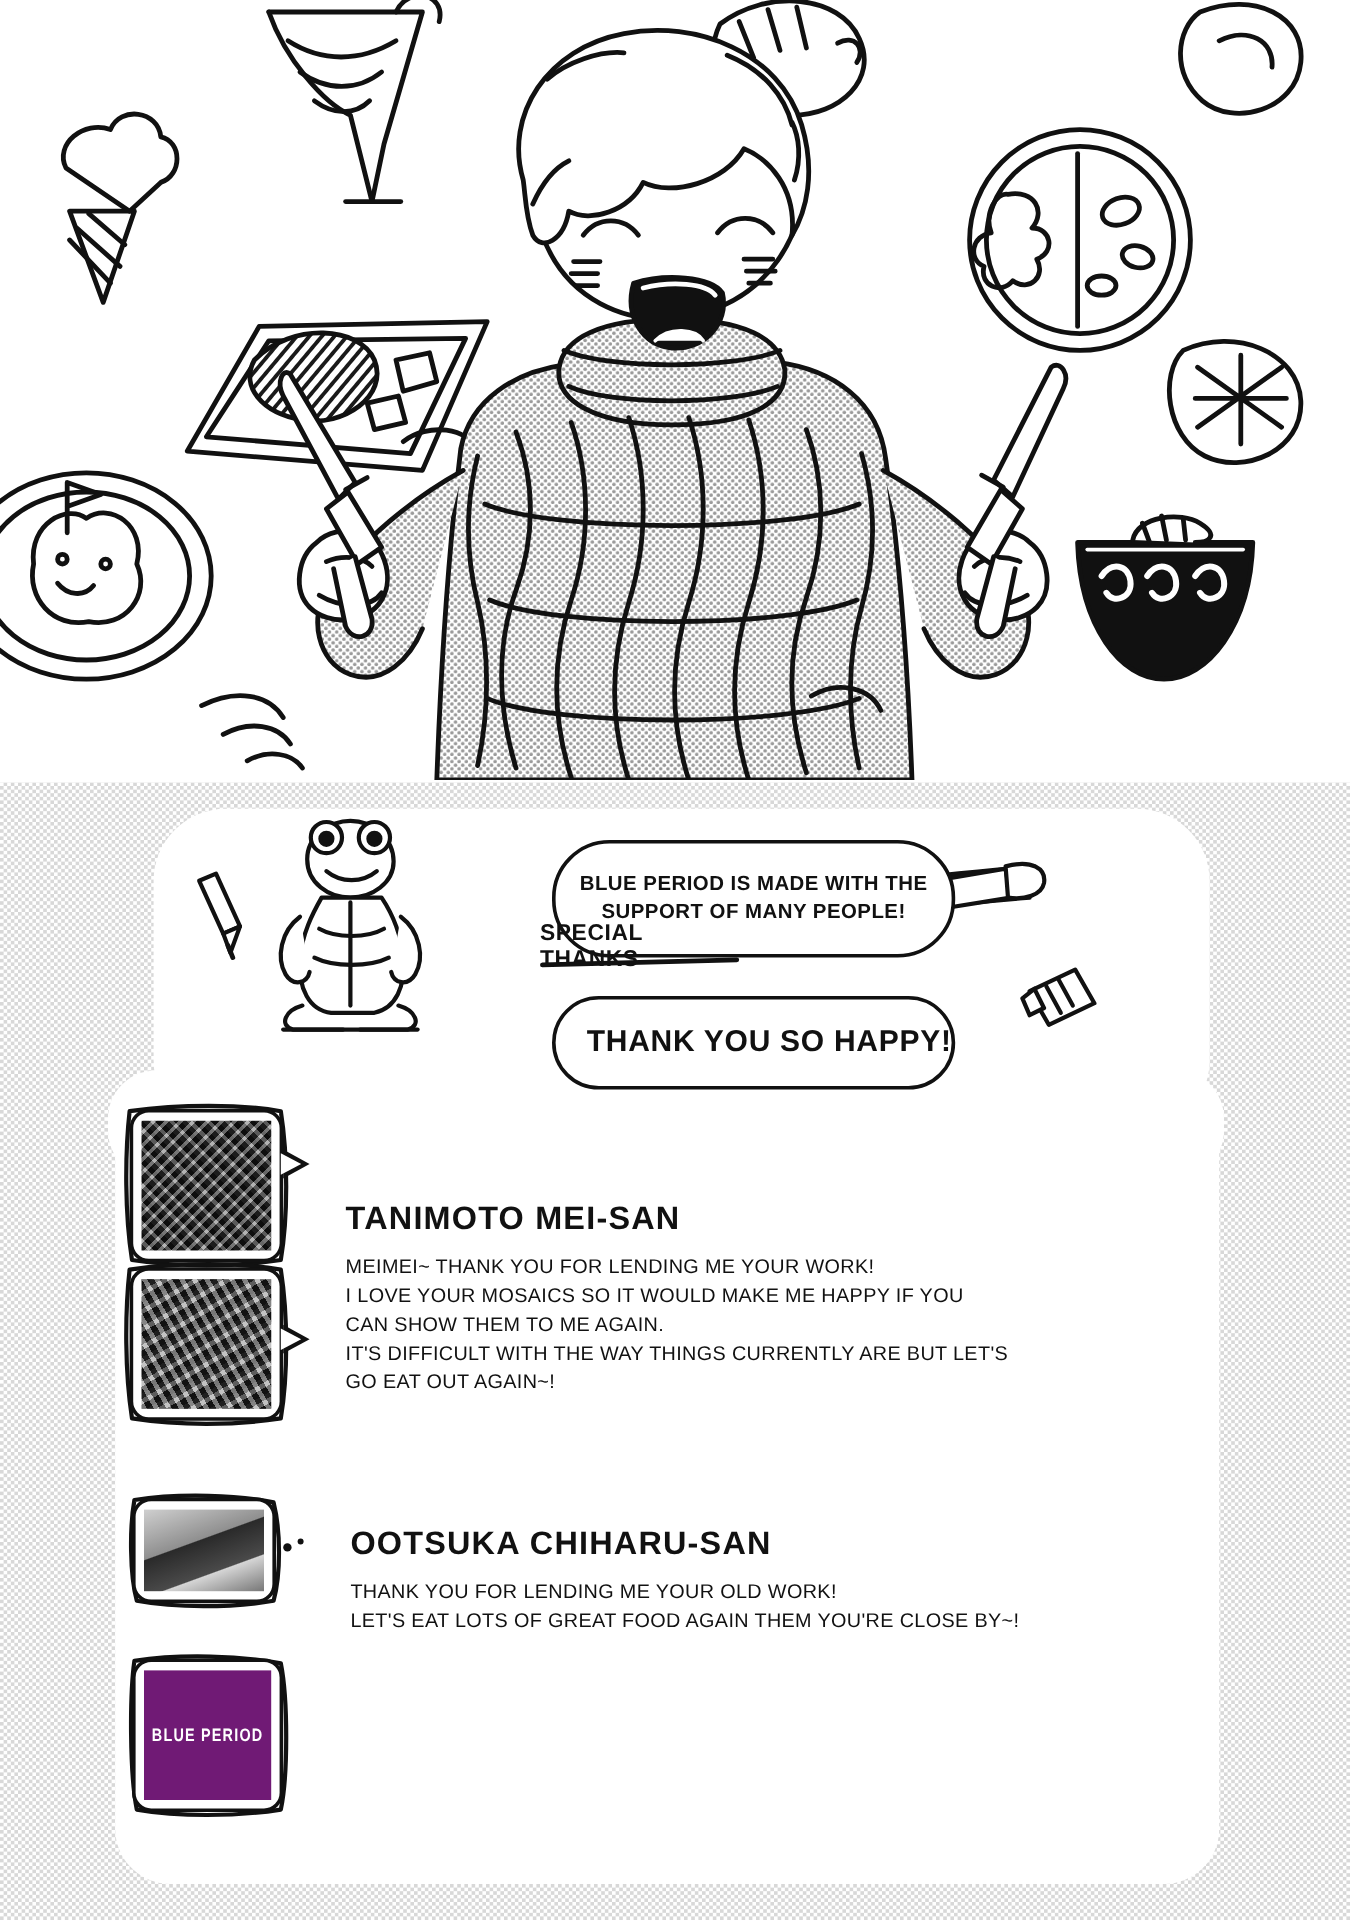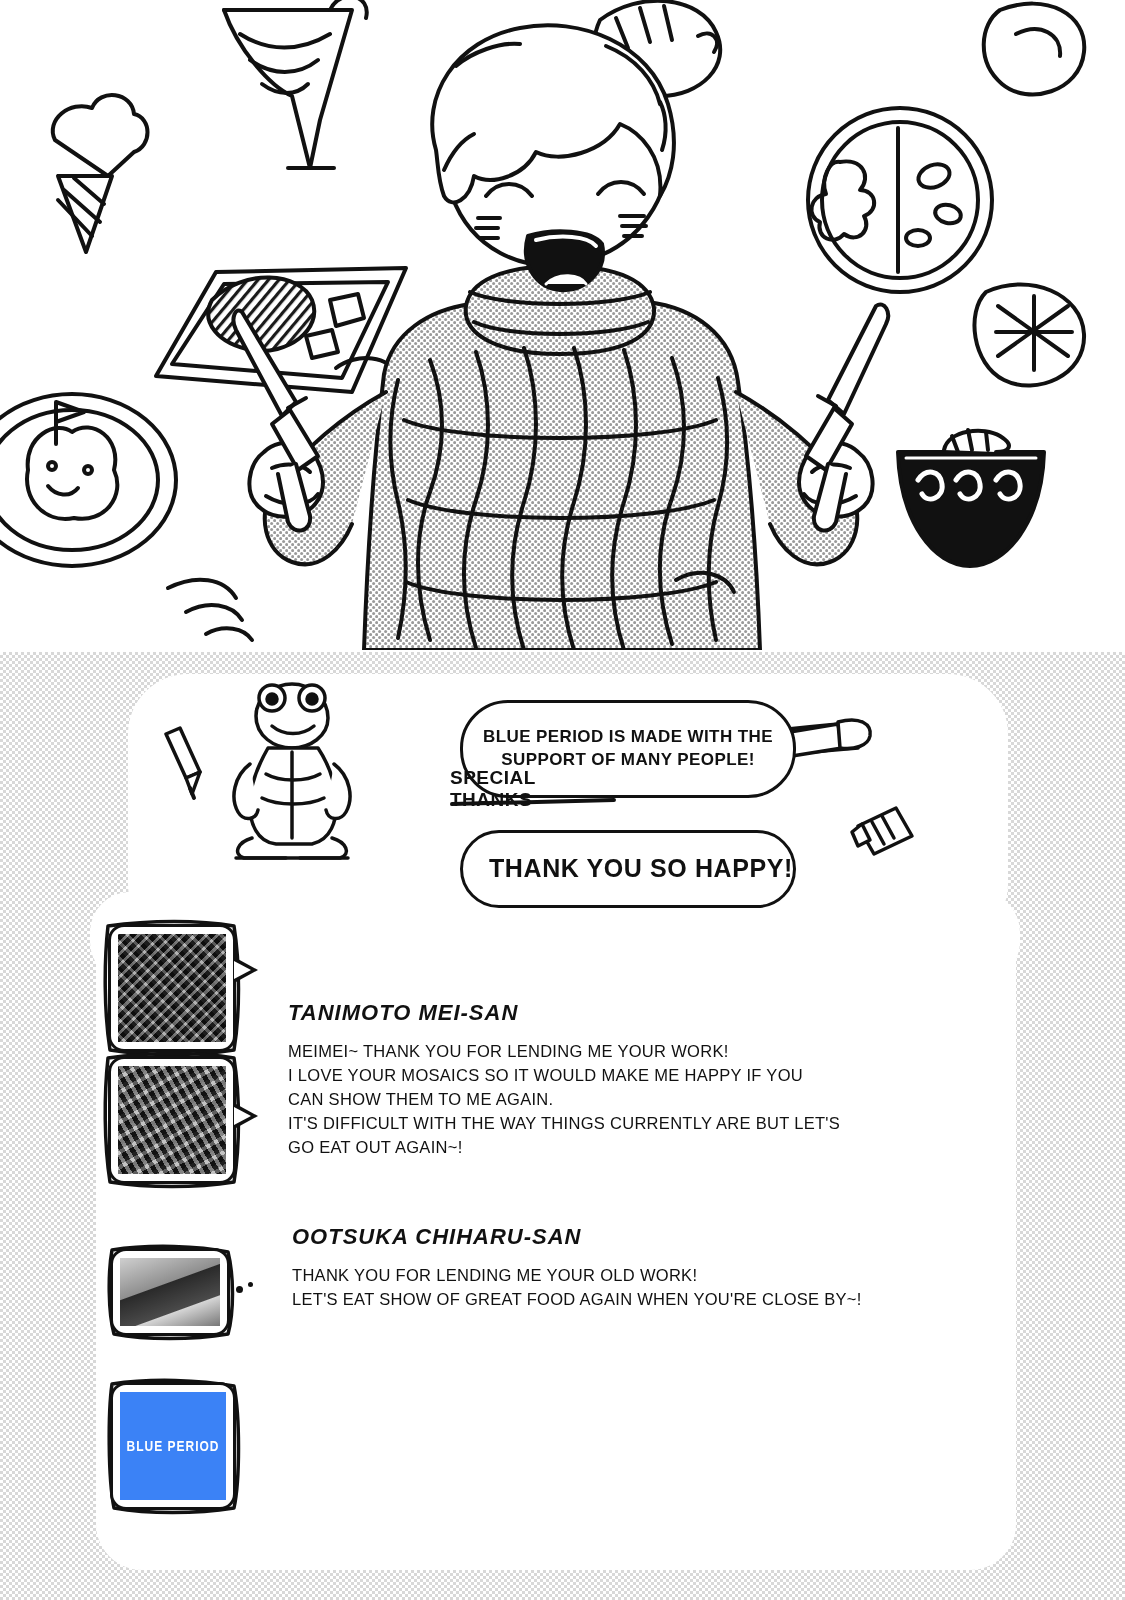--- a/index.html
+++ b/index.html
@@ -37,25 +37,25 @@
   #bubble-2 span{font-size:25px;font-weight:700;letter-spacing:.6px;}
 
   #special-thanks{position:absolute;left:450px;top:122px;width:170px;height:30px;
       font-size:19px;font-weight:700;letter-spacing:.5px;color:#111;
       display:flex;align-items:center;}
   #special-thanks .st-underline{position:absolute;left:0;top:26px;width:166px;height:4px;
       background:#111;border-radius:3px;transform:rotate(-1.5deg);}
 
   
   .entry{position:absolute;}
-  .entry .name{font-size:22px;font-weight:700;letter-spacing:1px;margin:0 0 14px 0;font-style:italic;}
+  .entry .name{font-size:27px;font-weight:700;letter-spacing:1px;margin:0 0 14px 0;}
   .entry .body{font-size:16.5px;line-height:1.45;letter-spacing:.3px;white-space:pre-line;margin-top:12px;}
 
   #entry-1{left:288px;top:348px;width:640px;}
-  #entry-2{left:292px;top:572px;width:640px;}
+  #entry-2{left:292px;top:619px;width:640px;}
   #entry-3{left:288px;top:738px;width:640px;}
 
   
   .thumb{position:absolute;border:3px solid #111;border-radius:16px;background:#fff;
          box-sizing:border-box;padding:7px;}
   .thumb .inner{width:100%;height:100%;box-sizing:border-box;}
 
   #thumb-1{left:108px;top:272px;width:128px;height:128px;}
   #thumb-2{left:108px;top:404px;width:128px;height:128px;}
   #thumb-3{left:110px;top:596px;width:120px;height:88px;}
@@ -63,21 +63,21 @@
 
   .tex-mosaic{background:
      repeating-linear-gradient(45deg,#2b2b2b 0 4px,#8a8a8a 4px 7px,#141414 7px 11px),
      repeating-linear-gradient(-45deg,rgba(255,255,255,.35) 0 3px,rgba(0,0,0,.35) 3px 8px);
      background-blend-mode:overlay;}
   .tex-mosaic2{background:
      repeating-linear-gradient(-30deg,#1d1d1d 0 5px,#9b9b9b 5px 9px,#333 9px 13px),
      repeating-linear-gradient(60deg,rgba(255,255,255,.4) 0 4px,rgba(0,0,0,.4) 4px 9px);
      background-blend-mode:overlay;}
   .tex-car{background:linear-gradient(160deg,#cfcfcf 0%,#8f8f8f 40%,#2a2a2a 41%,#4a4a4a 70%,#d5d5d5 71%,#777 100%);}
-  .tex-logo{background:#3b82f6;display:flex;align-items:center;justify-content:center;}
+  .tex-logo{background:#701a75;display:flex;align-items:center;justify-content:center;}
   .tex-logo .lg{color:#fff;font-size:12px;font-weight:700;line-height:1.05;
                 text-align:center;letter-spacing:1px;transform:scaleY(1.25);}
 
   .tail{position:absolute;width:0;height:0;}
   #tail-1{left:236px;top:306px;border-top:12px solid transparent;
           border-bottom:12px solid transparent;border-left:22px solid #111;}
   #tail-1b{left:234px;top:309px;border-top:9px solid transparent;
           border-bottom:9px solid transparent;border-left:17px solid #fff;}
   #tail-2{left:236px;top:452px;border-top:12px solid transparent;
           border-bottom:12px solid transparent;border-left:22px solid #111;}
@@ -331,18 +331,18 @@
     <p class="body">MEIMEI~ THANK YOU FOR LENDING ME YOUR WORK!
 I LOVE YOUR MOSAICS SO IT WOULD MAKE ME HAPPY IF YOU
 CAN SHOW THEM TO ME AGAIN.
 IT'S DIFFICULT WITH THE WAY THINGS CURRENTLY ARE BUT LET'S
 GO EAT OUT AGAIN~!</p>
   </div>
 
   <div class="entry" id="entry-2">
     <p class="name">OOTSUKA CHIHARU-SAN</p>
     <p class="body">THANK YOU FOR LENDING ME YOUR OLD WORK!
-LET'S EAT SHOW OF GREAT FOOD AGAIN WHEN YOU'RE CLOSE BY~!</p>
+LET'S EAT LOTS OF GREAT FOOD AGAIN THEM YOU'RE CLOSE BY~!</p>
   </div>
 
   <div class="entry" id="entry-3">
   </div>
 </div>
 
 </body></html>

